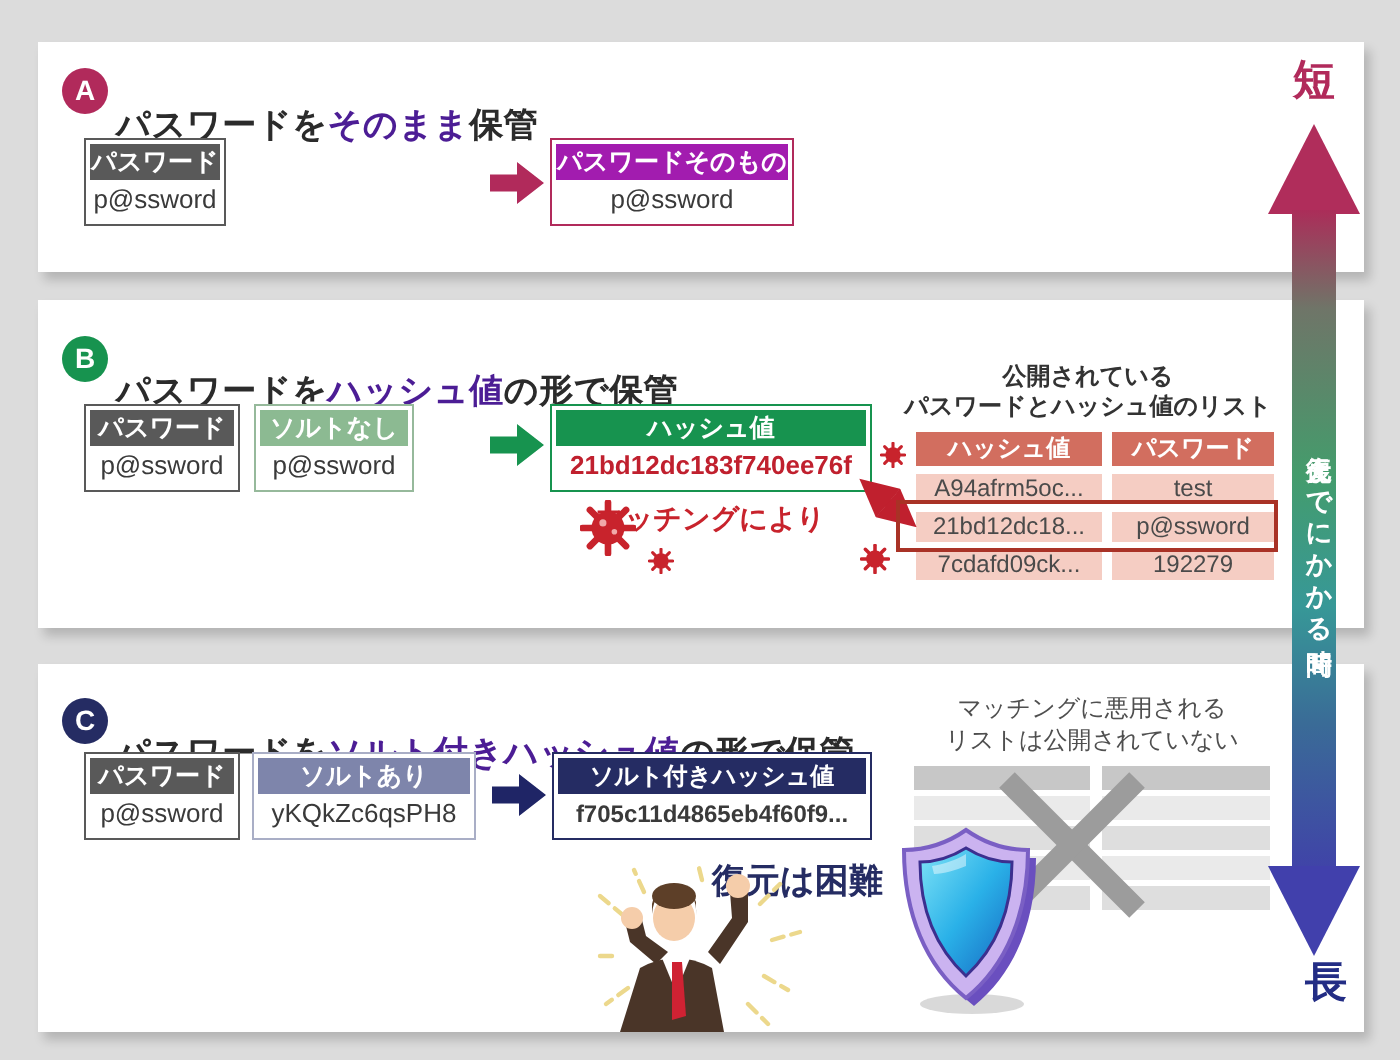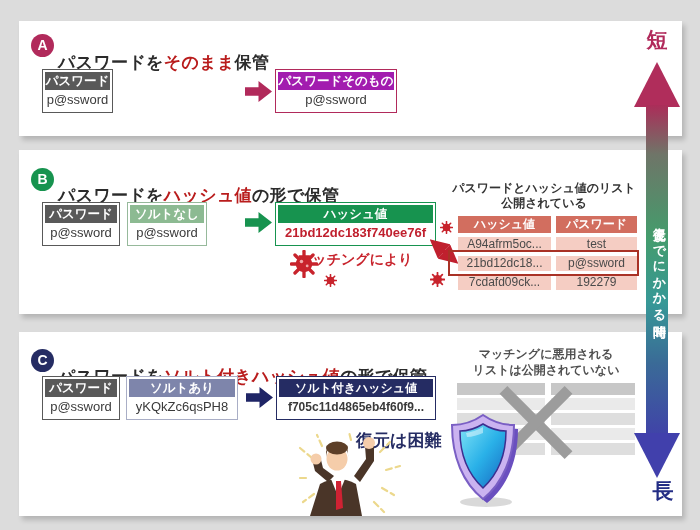--- a/index.html
+++ b/index.html
@@ -28,21 +28,21 @@
   }
   .badge-a{left:31px;top:34px;background:#b12a5b;}
   .badge-b{left:31px;top:168px;background:#17934f;}
   .badge-c{left:31px;top:349px;background:#252c63;}
 
   
   .sec-title{
     position:absolute;font-size:17px;font-weight:bold;color:#2b2b2b;
     letter-spacing:0.3px;z-index:2;white-space:nowrap;
   }
-  .sec-title .accent{color:#b91c1c;}
+  .sec-title .accent{color:#4c1d95;}
   .title-a{left:58px;top:37px;}
   .title-b{left:58px;top:170px;}
   .title-c{left:58px;top:351px;}
 
   
   .vbox{
     position:absolute;background:#fff;border:1.5px solid #595959;
     padding:2px;box-sizing:border-box;height:44px;z-index:2;
   }
   .vbox .hd{
@@ -95,21 +95,21 @@
   .virus{position:absolute;z-index:3;}
   .dbl-arrow{position:absolute;left:426px;top:237px;width:36px;height:30px;z-index:3;}
 
   
   .hard-note{
     position:absolute;left:356px;top:429px;font-size:17px;font-weight:bold;
     color:#252c63;z-index:3;white-space:nowrap;
   }
   .c-right-note{
     position:absolute;left:452px;top:347px;width:188px;text-align:center;
-    font-size:12px;font-weight:bold;color:#4f4f4f;line-height:15.5px;z-index:2;
+    font-size:12px;font-weight:normal;color:#4f4f4f;line-height:15.5px;z-index:2;
   }
   .gtable{
     position:absolute;left:457px;top:383px;display:grid;
     grid-template-columns:88px 84px;column-gap:6px;row-gap:3px;z-index:2;
   }
   .gcell{height:12px;}
   .g-dark{background:#c7c7c7;}
   .g-light{background:#eaeaea;}
   .g-mid{background:#dedede;}
   .xbar{
@@ -235,22 +235,22 @@
   <svg class="dbl-arrow" viewBox="0 0 36 30">
     <defs>
       <marker id="ah" viewBox="0 0 10 10" refX="7" refY="5" markerWidth="4.5" markerHeight="4.5" orient="auto-start-reverse">
         <path d="M0,0 L10,5 L0,10 Z" fill="#c0202e"></path>
       </marker>
     </defs>
     <line x1="8" y1="6" x2="28" y2="23" stroke="#c0202e" stroke-width="4.2" marker-start="url(#ah)" marker-end="url(#ah)"></line>
   </svg>
 
   <div class="list-title">
+    <div>公開されている</div>
     <div>パスワードとハッシュ値のリスト</div>
-    <div>公開されている</div>
   </div>
 
   <div class="ptable">
     <div class="pth">ハッシュ値</div>
     <div class="pth">パスワード</div>
     <div class="ptd">A94afrm5oc...</div>
     <div class="ptd">test</div>
     <div class="ptd">21bd12dc18...</div>
     <div class="ptd">p@ssword</div>
     <div class="ptd">7cdafd09ck...</div>

